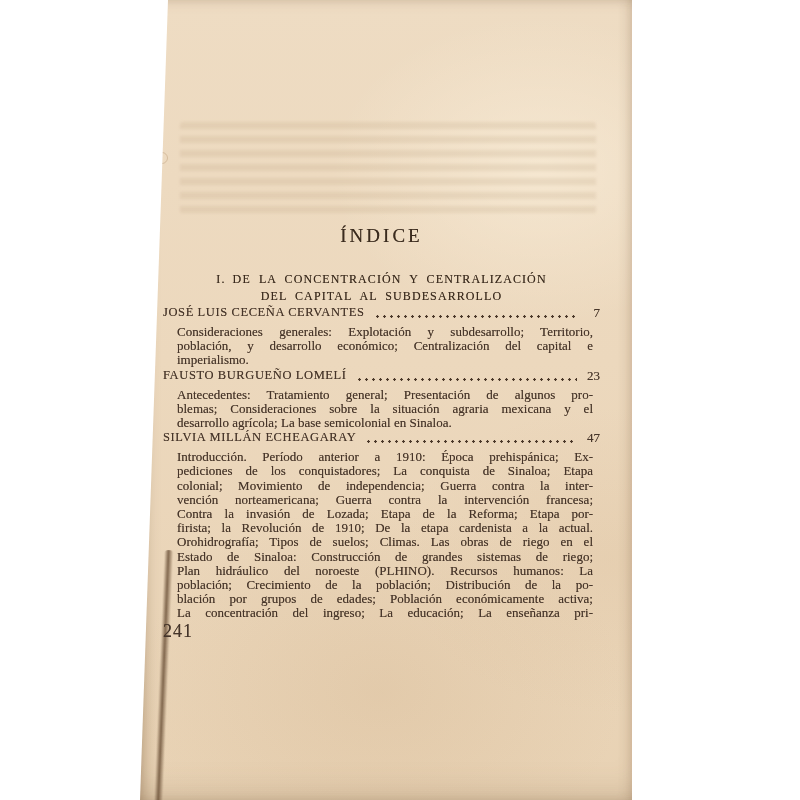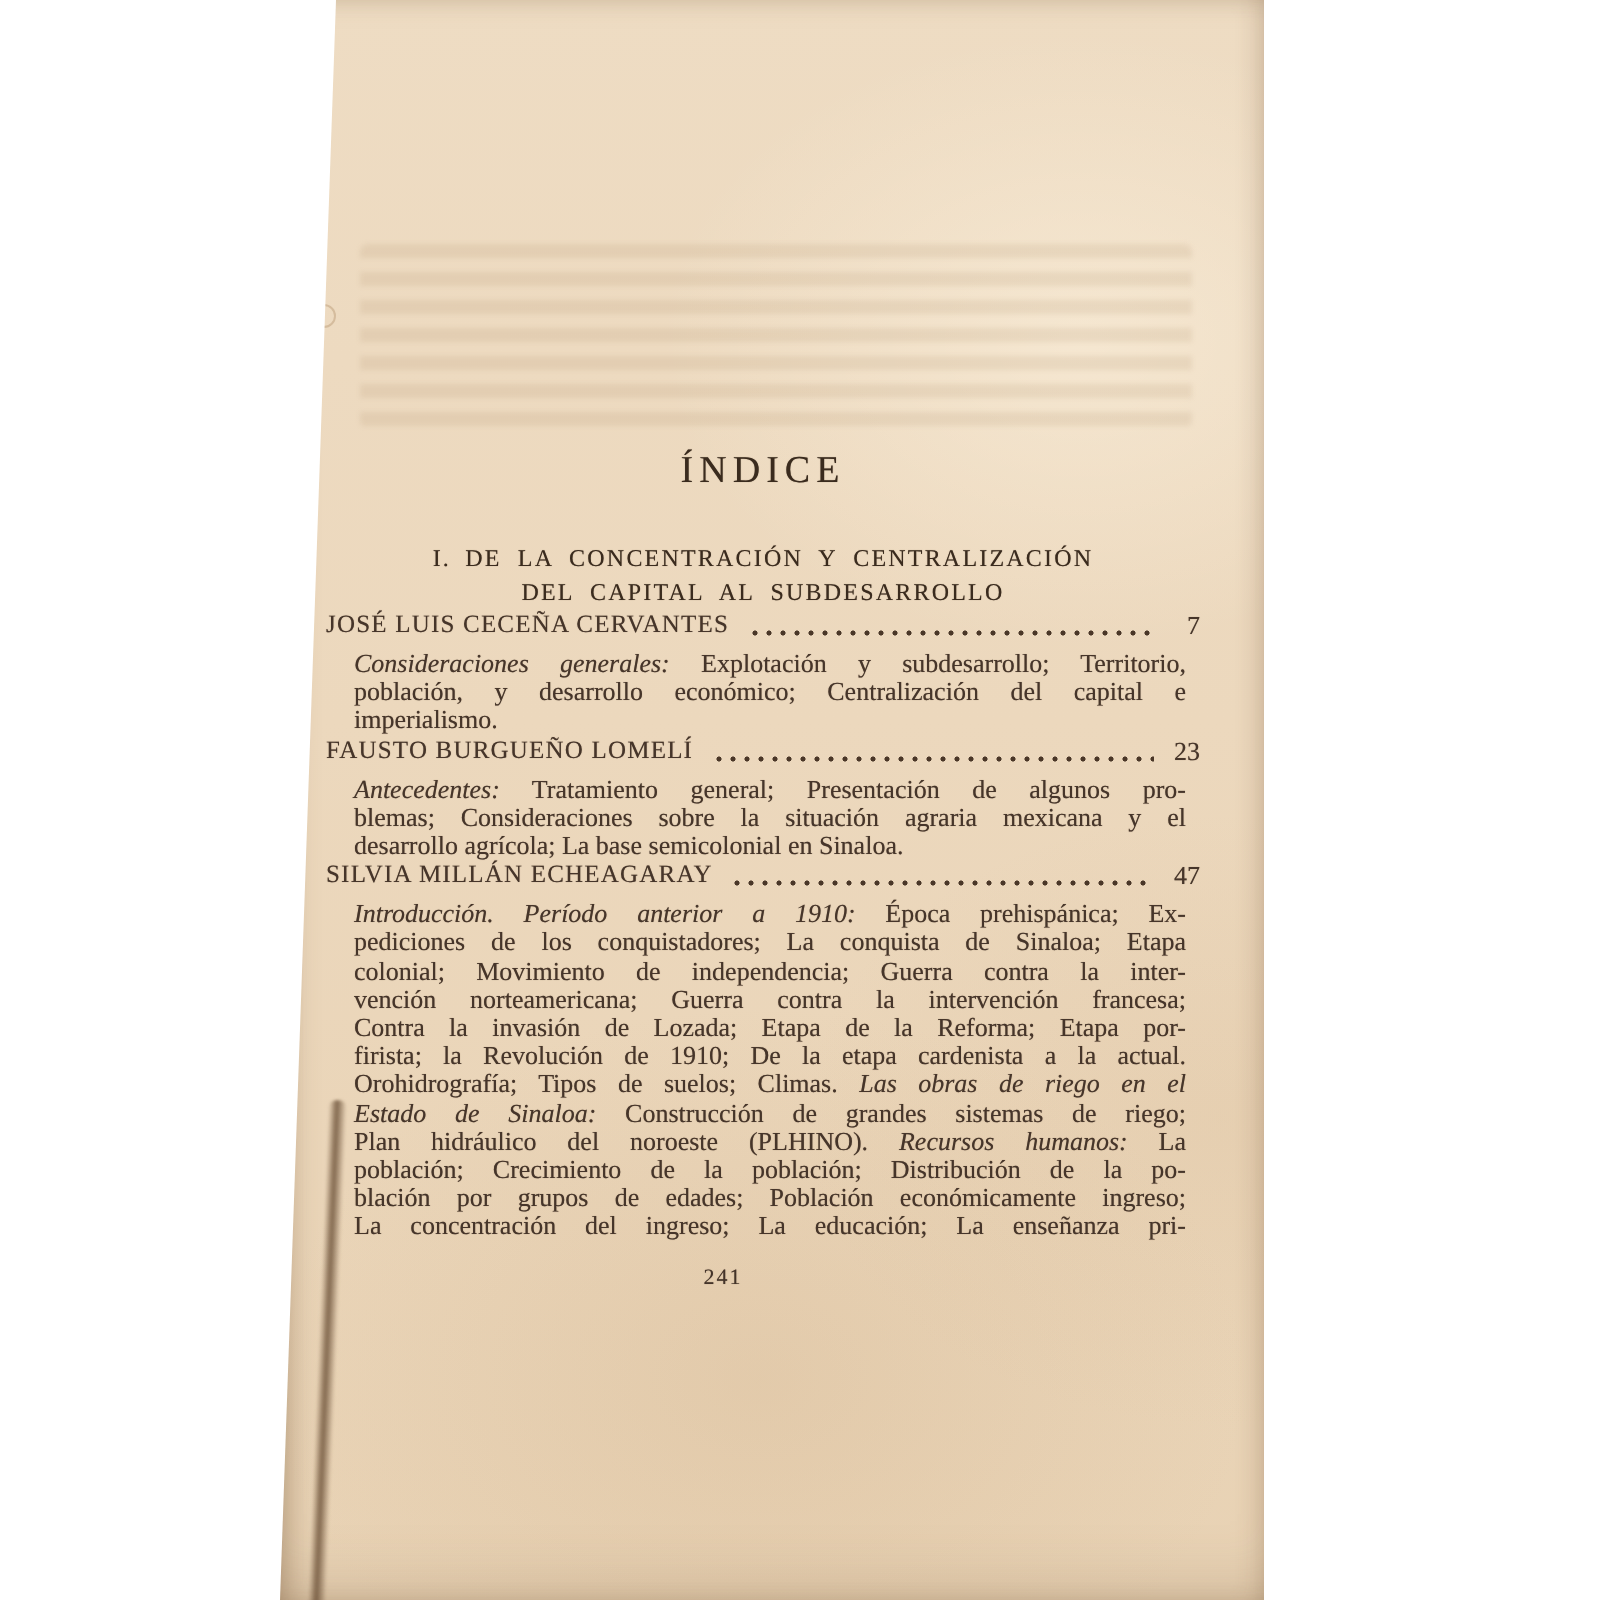--- a/index.html
+++ b/index.html
@@ -126,26 +126,25 @@
   }
   .summary {
     margin: 5px 0 0 14px;
     width: 416px;
     font-size: 13px;
     line-height: 14.2px;
     color: #46352a;
   }
   .sline { text-align: left; }
   .sline.just { text-align: justify; text-align-last: justify; }
-  .it { font-style: italic; }
+  .it { }
   .folio {
-    margin-top: 12px;
+    margin-top: 0;
     padding-right: 40px;
-    text-align: center;
-    font-size: 11px;
+    font-size: 18px;
     letter-spacing: 1px;
     color: #44342a;
   }
 </style>
 </head>
 <body>
 
 <div class="scan-page">
   <div class="ghost-text"></div>
   <div class="blemish"></div>
@@ -201,21 +200,21 @@
                 <div class="sline just"><span class="it">Introducción. Período anterior a 1910:</span><span> Época prehispánica; Ex-</span></div>
                 <div class="sline just"><span>pediciones de los conquistadores; La conquista de Sinaloa; Etapa</span></div>
                 <div class="sline just"><span>colonial; Movimiento de independencia; Guerra contra la inter-</span></div>
                 <div class="sline just"><span>vención norteamericana; Guerra contra la intervención francesa;</span></div>
                 <div class="sline just"><span>Contra la invasión de Lozada; Etapa de la Reforma; Etapa por-</span></div>
                 <div class="sline just"><span>firista; la Revolución de 1910; De la etapa cardenista a la actual.</span></div>
                 <div class="sline just"><span>Orohidrografía; Tipos de suelos; Climas. </span><span class="it">Las obras de riego en el</span></div>
                 <div class="sline just"><span class="it">Estado de Sinaloa:</span><span> Construcción de grandes sistemas de riego;</span></div>
                 <div class="sline just"><span>Plan hidráulico del noroeste (PLHINO). </span><span class="it">Recursos humanos:</span><span> La</span></div>
                 <div class="sline just"><span>población; Crecimiento de la población; Distribución de la po-</span></div>
-                <div class="sline just"><span>blación por grupos de edades; Población económicamente ingreso;</span></div>
+                <div class="sline just"><span>blación por grupos de edades; Población económicamente activa;</span></div>
                 <div class="sline just"><span>La concentración del ingreso; La educación; La enseñanza pri-</span></div>
               </div>
   </div>
 </div>
   </section>
 </div>
     <div class="folio">241</div>
   </div>
 </div>
 

